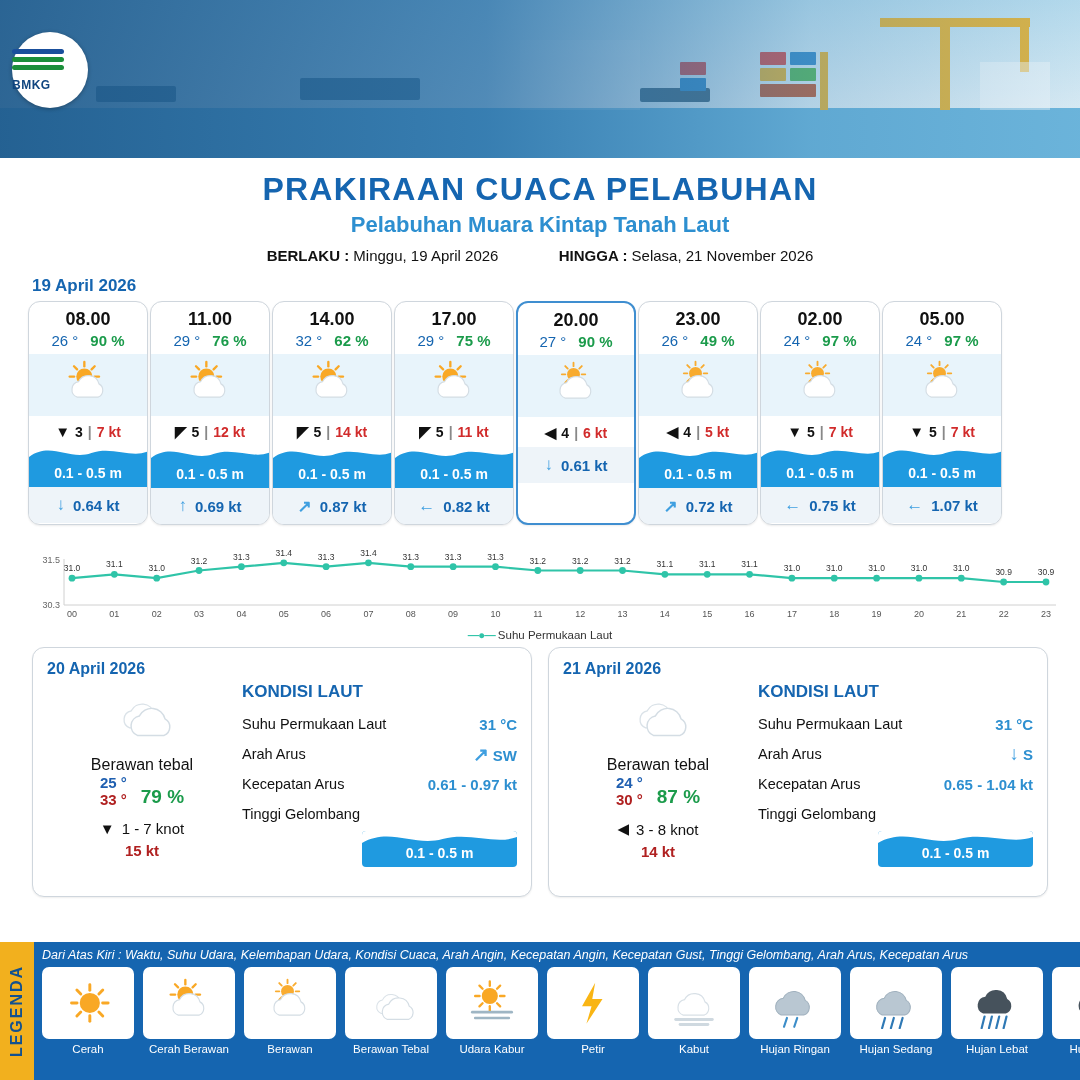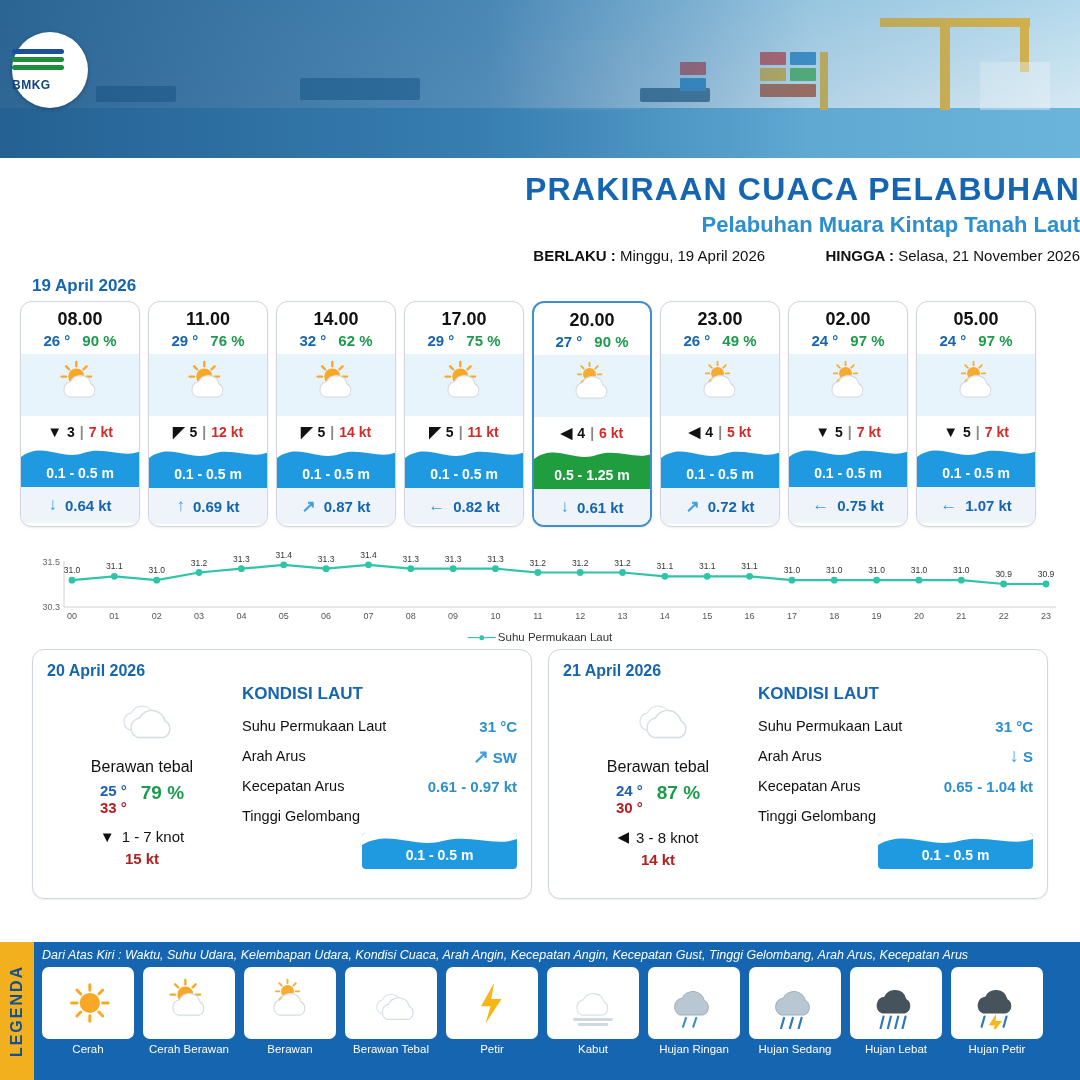--- a/index.html
+++ b/index.html
@@ -42,41 +42,41 @@
 
   
   .sky { position:absolute; left:0; top:0; width:1080px; height:108px; background:linear-gradient(180deg,#bfe0f0,#e6f2f8); }
   .sea { position:absolute; left:0; top:108px; width:1080px; height:50px; background:#6fb7dd; }
   .crane { position:absolute; background:#e8b53a; }
   .ship { position:absolute; background:#4a6b80; border-radius:2px; }
   .cont { position:absolute; border-radius:1px; }
   .bldg { position:absolute; background:rgba(255,255,255,.25); }
 
   
-  .title-zone { text-align:right; padding-top:13px; }
+  .title-zone { text-align:center; padding-top:13px; }
   .t1 { font-size:32px; font-weight:bold; color:#1565b0; letter-spacing:1.2px; }
   .t2 { font-size:22px; font-weight:bold; color:#2d8fd0; margin-top:4px; }
   .t3 { margin-top:9px; font-size:15px; color:#111; }
   .t3 .lbl { font-weight:bold; }
   .t3 .sep { display:inline-block; width:52px; }
 
   
   .date-label { margin:12px 0 5px 32px; font-size:17px; font-weight:bold; color:#1565b0; }
 
   
-  .cards { display:flex; gap:8px; padding:0 20px; }
+  .cards { display:flex; gap:2px; padding:0 28px; }
   .card {
     width:120px; border:1.5px solid #cfd6dd; border-radius:12px;
     background:#fff; overflow:hidden; position:relative;
     box-shadow:0 1px 2px rgba(0,0,0,.08);
   }
   .card.hl { border-color:#3f8ed0; border-width:2px; }
   .c-time { text-align:center; font-size:18px; font-weight:bold; color:#111; padding:7px 0 2px; }
   .c-th { display:flex; justify-content:center; gap:12px; align-items:baseline; padding-bottom:5px; }
-  .c-temp { font-size:15px; font-weight:bold; color:#1565b0; }
+  .c-temp { font-size:15px; font-weight:normal; color:#1565b0; }
   .c-hum { font-size:15px; font-weight:bold; color:#1b9b4b; }
   .c-icon { height:62px; background:#e8f4fb; display:flex; align-items:center; justify-content:center; }
   .c-wind { display:flex; align-items:center; justify-content:center; gap:5px; padding:7px 0 5px; font-size:14px; font-weight:bold; }
   .c-wind .arr { font-size:15px; color:#111; }
   .c-wind .spd { color:#111; }
   .c-wind .bar { color:#888; }
   .c-wind .gust { color:#d12b2b; }
   .c-wave { position:relative; height:42px; background:#1f9ae0; }
   .c-wave.green { background:#1f9d3f; }
   .c-wave .wv { position:absolute; left:0; top:0; width:100%; height:16px; }
@@ -93,21 +93,21 @@
   
   .panels { display:flex; gap:16px; padding:4px 32px 0; }
   .panel {
     flex:1; border:1.5px solid #cfd6dd; border-radius:12px; background:#fff;
     padding:12px 14px 10px; position:relative; height:250px;
     box-shadow:0 1px 2px rgba(0,0,0,.07);
   }
   .p-date { font-size:16px; font-weight:bold; color:#1565b0; }
   .p-left { position:absolute; left:14px; top:34px; width:190px; text-align:center; }
   .p-cond { font-size:16px; color:#111; margin-top:4px; }
-  .p-temps { margin-top:6px; display:flex; align-items:flex-start; justify-content:center; gap:14px; }
+  .p-temps { display:flex; align-items:flex-end; justify-content:center; gap:14px; }
   .p-tcol { text-align:left; }
   .p-tmin { font-size:15px; font-weight:bold; color:#1f5fb0; }
   .p-tmax { font-size:15px; font-weight:bold; color:#b02020; }
   .p-hum { font-size:19px; font-weight:bold; color:#1b9b4b; }
   .p-wind { margin-top:12px; font-size:15px; color:#111; display:flex; align-items:center; justify-content:center; gap:7px; }
   .p-gust { margin-top:5px; font-size:15px; font-weight:bold; color:#b02020; }
   .p-right { position:absolute; right:14px; top:34px; width:275px; }
   .p-rtitle { font-size:17px; font-weight:bold; color:#1565b0; margin-bottom:7px; }
   .p-row { display:flex; justify-content:space-between; align-items:center; min-height:30px; font-size:14.5px; color:#111; }
   .p-val { font-size:15px; font-weight:bold; color:#2d8fd0; }
@@ -364,26 +364,20 @@
             <line x1="31.899494936611664" y1="12.100505063388333" x2="36.14213562373095" y2="7.857864376269045" stroke="#f9a825" stroke-width="3.2" stroke-linecap="round"></line>
           </g>
           <path d="M20 52 a11 11 0 0 1 2-21 a15 15 0 0 1 28 3 a10 10 0 0 1 -1 18 z" fill="#ffffff" stroke="#d4dde4" stroke-width="1.6"></path>
         </svg>
       </div>
      <div class="c-wind">
        <span class="arr">◀</span>
        <span class="spd">4</span>
        <span class="bar">|</span>
        <span class="gust">6 kt</span>
-     </div>
-     <div class="c-wave green">
-       <div class="wv"><svg width="120" height="18" viewBox="0 0 120 18" preserveAspectRatio="none">
-    <path d="M0,12 C 21.599999999999998,-4 40.800000000000004,16 62.400000000000006,8 C 84,1 103.2,14 120,6 L 120,0 L0,0 Z" fill="#ffffff"></path>
-          </svg></div>
-       <div class="txt">0.5 - 1.25 m</div>
      </div>
      <div class="c-cur">
        <span class="ar">↓</span>
        <span>0.61 kt</span>
      </div>
     </div>
     <div class="card">
       <div class="c-time">23.00</div>
      <div class="c-th">
        <span class="c-temp">26 °</span>
@@ -768,20 +762,40 @@
             <g transform="translate(10,6)">
               <path d="M20 52 a11 11 0 0 1 2-21 a15 15 0 0 1 28 3 a10 10 0 0 1 -1 18 z" fill="#ffffff" stroke="#d4dde4" stroke-width="1.6"></path>
             </g>
           </svg>
         </div>
      <div class="leg-cap">Berawan Tebal</div>
       </div>
       <div class="leg-item">
         <div class="leg-tile">
           <svg width="62" height="52.699999999999996" viewBox="0 0 70 72">
+            <g transform="translate(10,4)">
+              <circle cx="22" cy="22" r="11" fill="#f9a825"></circle>
+              <line x1="36" y1="22" x2="42" y2="22" stroke="#f9a825" stroke-width="3.2" stroke-linecap="round"></line>
+              <line x1="31.899494936611667" y1="31.899494936611664" x2="36.14213562373095" y2="36.14213562373095" stroke="#f9a825" stroke-width="3.2" stroke-linecap="round"></line>
+              <line x1="22" y1="36" x2="22" y2="42" stroke="#f9a825" stroke-width="3.2" stroke-linecap="round"></line>
+              <line x1="12.100505063388336" y1="31.899494936611667" x2="7.857864376269051" y2="36.14213562373095" stroke="#f9a825" stroke-width="3.2" stroke-linecap="round"></line>
+              <line x1="8" y1="22" x2="2" y2="22.000000000000004" stroke="#f9a825" stroke-width="3.2" stroke-linecap="round"></line>
+              <line x1="12.100505063388333" y1="12.100505063388336" x2="7.857864376269045" y2="7.857864376269051" stroke="#f9a825" stroke-width="3.2" stroke-linecap="round"></line>
+              <line x1="21.999999999999996" y1="8" x2="21.999999999999996" y2="2" stroke="#f9a825" stroke-width="3.2" stroke-linecap="round"></line>
+              <line x1="31.899494936611664" y1="12.100505063388333" x2="36.14213562373095" y2="7.857864376269045" stroke="#f9a825" stroke-width="3.2" stroke-linecap="round"></line>
+            </g>
+            <line x1="8" y1="48" x2="62" y2="48" stroke="#9fb6c4" stroke-width="3.5" stroke-linecap="round"></line>
+            <line x1="12" y1="56" x2="58" y2="56" stroke="#9fb6c4" stroke-width="3.5" stroke-linecap="round"></line>
+          </svg>
+        </div>
+     <div class="leg-cap">Udara Kabur</div>
+      </div>
+      <div class="leg-item">
+        <div class="leg-tile">
+          <svg width="62" height="52.699999999999996" viewBox="0 0 70 72">
             <polygon points="38,8 20,40 33,40 26,64 48,30 34,30" fill="#f9b514"></polygon>
           </svg>
         </div>
      <div class="leg-cap">Petir</div>
       </div>
       <div class="leg-item">
         <div class="leg-tile">
           <svg width="62" height="52.699999999999996" viewBox="0 0 70 72">
             <g opacity=".9">
               <path d="M20 52 a11 11 0 0 1 2-21 a15 15 0 0 1 28 3 a10 10 0 0 1 -1 18 z" fill="#ffffff" stroke="#d4dde4" stroke-width="1.6"></path>

